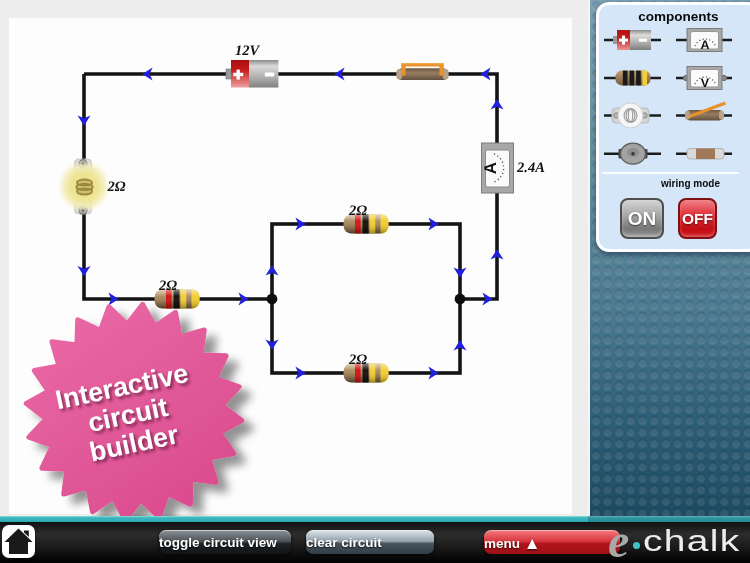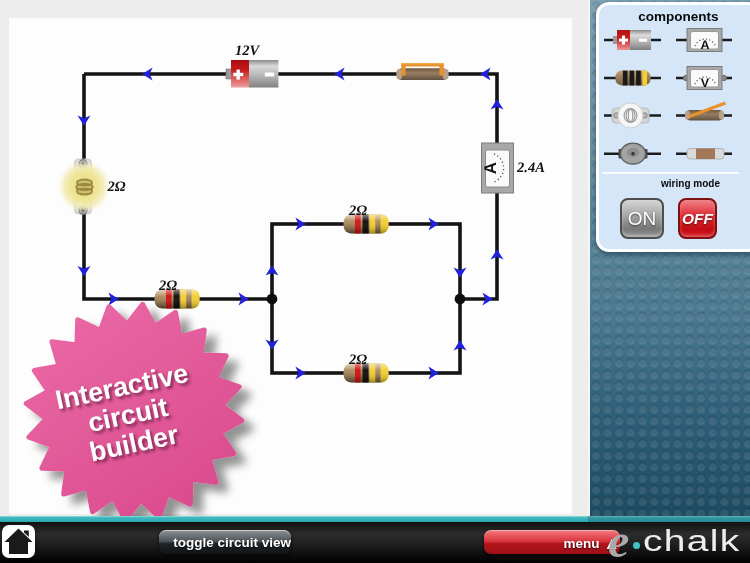--- a/index.html
+++ b/index.html
@@ -9,25 +9,25 @@
  background:
   radial-gradient(circle 4.4px at 5.8px 7.2px, rgba(255,255,255,0.10) 0 3.4px, rgba(255,255,255,0) 4.4px),
   radial-gradient(circle 4.5px at 5.8px 4.9px, rgba(8,34,50,0.13) 0 3.5px, rgba(8,34,50,0) 4.5px),
   linear-gradient(180deg,#7da2b6 0%,#64909f 30%,#4a7990 60%,#2e5f78 80%,#1c4a60 100%);
  background-size:11.7px 11.5px,11.7px 11.5px,100% 100%;
  border-left:2px solid #f5f5f5;}
 #panel{position:absolute;left:596px;top:2px;width:143px;height:244px;background:#d4e6f7;border:3px solid #ffffff;border-radius:13px;box-shadow:0 2px 5px rgba(0,0,30,0.45);padding-left:16px;}
 #panel .title{position:absolute;left:0;top:4px;width:100%;text-align:center;font-weight:bold;font-size:13.5px;color:#0a0a0a;}
 #wiringtitle{position:absolute;left:0;top:173px;width:100%;text-align:center;font-weight:bold;font-size:10px;color:#0a0a0a;margin-left:12px;}
 #sep{position:absolute;left:3px;top:167px;width:137px;height:2px;background:rgba(255,255,255,0.85);}
-#btnON{position:absolute;left:21px;top:193px;width:40px;height:37px;border:2px solid #4e4e4e;border-radius:8px;background:linear-gradient(180deg,#d6d6d6 0%,#a9a9a9 40%,#787878 78%,#939393 100%);box-shadow:inset 0 -2px 3px rgba(255,255,255,0.35);color:#fff;font-weight:normal;font-size:19px;text-align:center;line-height:37px;text-shadow:0 1px 2px rgba(0,0,0,0.6);}
-#btnOFF{position:absolute;left:79px;top:193px;width:35px;height:37px;border:2px solid #7e1014;border-radius:8px;background:linear-gradient(180deg,#ef8489 0%,#df3038 40%,#c20d14 78%,#d2151c 100%);box-shadow:inset 0 -2px 3px rgba(255,255,255,0.3);color:#fff;font-weight:bold;font-size:15.5px;text-align:center;line-height:37px;text-shadow:0 1px 2px rgba(0,0,0,0.5);font-style:italic;}
+#btnON{position:absolute;left:21px;top:193px;width:40px;height:37px;border:2px solid #4e4e4e;border-radius:8px;background:linear-gradient(180deg,#d6d6d6 0%,#a9a9a9 40%,#787878 78%,#939393 100%);box-shadow:inset 0 -2px 3px rgba(255,255,255,0.35);color:#fff;font-weight:bold;font-size:19px;text-align:center;line-height:37px;text-shadow:0 1px 2px rgba(0,0,0,0.6);}
+#btnOFF{position:absolute;left:79px;top:193px;width:35px;height:37px;border:2px solid #7e1014;border-radius:8px;background:linear-gradient(180deg,#ef8489 0%,#df3038 40%,#c20d14 78%,#d2151c 100%);box-shadow:inset 0 -2px 3px rgba(255,255,255,0.3);color:#fff;font-weight:bold;font-size:15.5px;text-align:center;line-height:37px;text-shadow:0 1px 2px rgba(0,0,0,0.5);}
 #tealline{position:absolute;left:0;top:516px;width:750px;height:7px;background:linear-gradient(180deg,#8fdde0 0%,#3db6bd 25%,#2fadb6 75%,#0d7e8c 100%);}
 #bottombar{position:absolute;left:0;top:522px;width:750px;height:41px;background:linear-gradient(180deg,#101010 0%,#2d2d2d 30%,#181818 65%,#000000 100%);}
-.bbtn{position:absolute;top:8px;height:24px;border-radius:7px;line-height:24px;box-shadow:0 1px 3px rgba(0,0,0,0.8);color:#fff;font-weight:bold;font-size:13.5px;text-align:right;text-shadow:0 1px 2px rgba(0,0,0,0.8);box-sizing:border-box;}
+.bbtn{position:absolute;top:8px;height:24px;border-radius:7px;line-height:24px;box-shadow:0 1px 3px rgba(0,0,0,0.8);color:#fff;font-weight:bold;font-size:13.5px;text-align:left;text-shadow:0 1px 2px rgba(0,0,0,0.8);box-sizing:border-box;}
 #btnToggle{left:159px;width:132px;background:linear-gradient(180deg,#878e93 0%,#4d5357 45%,#1f2327 55%,#121416 100%);border-top:1px solid #c9cfd3;}
 #btnClear{left:306px;width:128px;background:linear-gradient(180deg,#d8e0e6 0%,#92a0aa 45%,#46535d 55%,#333e47 100%);border-top:1px solid #eef2f4;}
 #btnMenu{left:452px;width:136px;background:linear-gradient(180deg,#f2757b 0%,#d8343c 45%,#b2141b 55%,#a01017 100%);border-top:1px solid #f6b0b3;margin-left:32px;}
 #homebtn{position:absolute;left:2px;top:3px;width:33px;height:33px;background:#fff;border-radius:7px;box-shadow:0 1px 3px rgba(0,0,0,0.7);}
 #logo{position:absolute;left:606px;top:0px;width:144px;height:41px;}
 #starshadow{position:absolute;left:0;top:0;}
 text{text-rendering:geometricPrecision;}
 .cirlabel{font-family:"Liberation Serif",serif;font-weight:bold;font-style:italic;font-size:14.5px;fill:#111;}
 #sbtext{position:absolute;left:38px;top:372px;width:180px;transform:rotate(-12deg);color:#fff;font-weight:bold;font-size:27px;line-height:29px;text-align:center;text-shadow:2px 3px 3px rgba(60,10,35,0.55);}
 </style>
@@ -281,20 +281,21 @@
       <div style="position:absolute;right:0;top:0;width:162px;height:100%;background:rgba(10,50,70,0.25);"></div>
     </div>
  <div id="bottombar">
    <div id="homebtn">
      <svg width="33" height="33" xmlns="http://www.w3.org/2000/svg">
        <path d="M16.5,3.5 L30.5,17 H26 V29 H7 V17 H2.5 Z" fill="#1a1a1a"></path>
           <path d="M22,5.5 h4.8 v6.5 l-4.8,-4.6 Z" fill="#1a1a1a"></path>
      </svg>
    </div>
    <div class="bbtn" id="btnToggle">toggle circuit view</div>
+   <div class="bbtn" id="btnClear">clear circuit</div>
    <div class="bbtn" id="btnMenu">menu <span style="font-size:17px;position:relative;top:1px;">▲</span></div>
    <div id="logo">
      <span style="position:absolute;left:2px;top:-9px;font-family:'Liberation Serif',serif;font-style:italic;font-weight:bold;font-size:48px;color:#a9a9a9;">e</span>
      <span style="position:absolute;left:27px;top:20px;width:7px;height:7px;border-radius:50%;background:#3fc3c6;"></span>
      <span style="position:absolute;left:37px;top:2px;font-size:29.5px;color:#ededed;letter-spacing:1px;transform:scaleX(1.32);transform-origin:0 50%;display:inline-block;">chalk</span>
    </div>
  </div>
 </div>
 
 </body></html>

